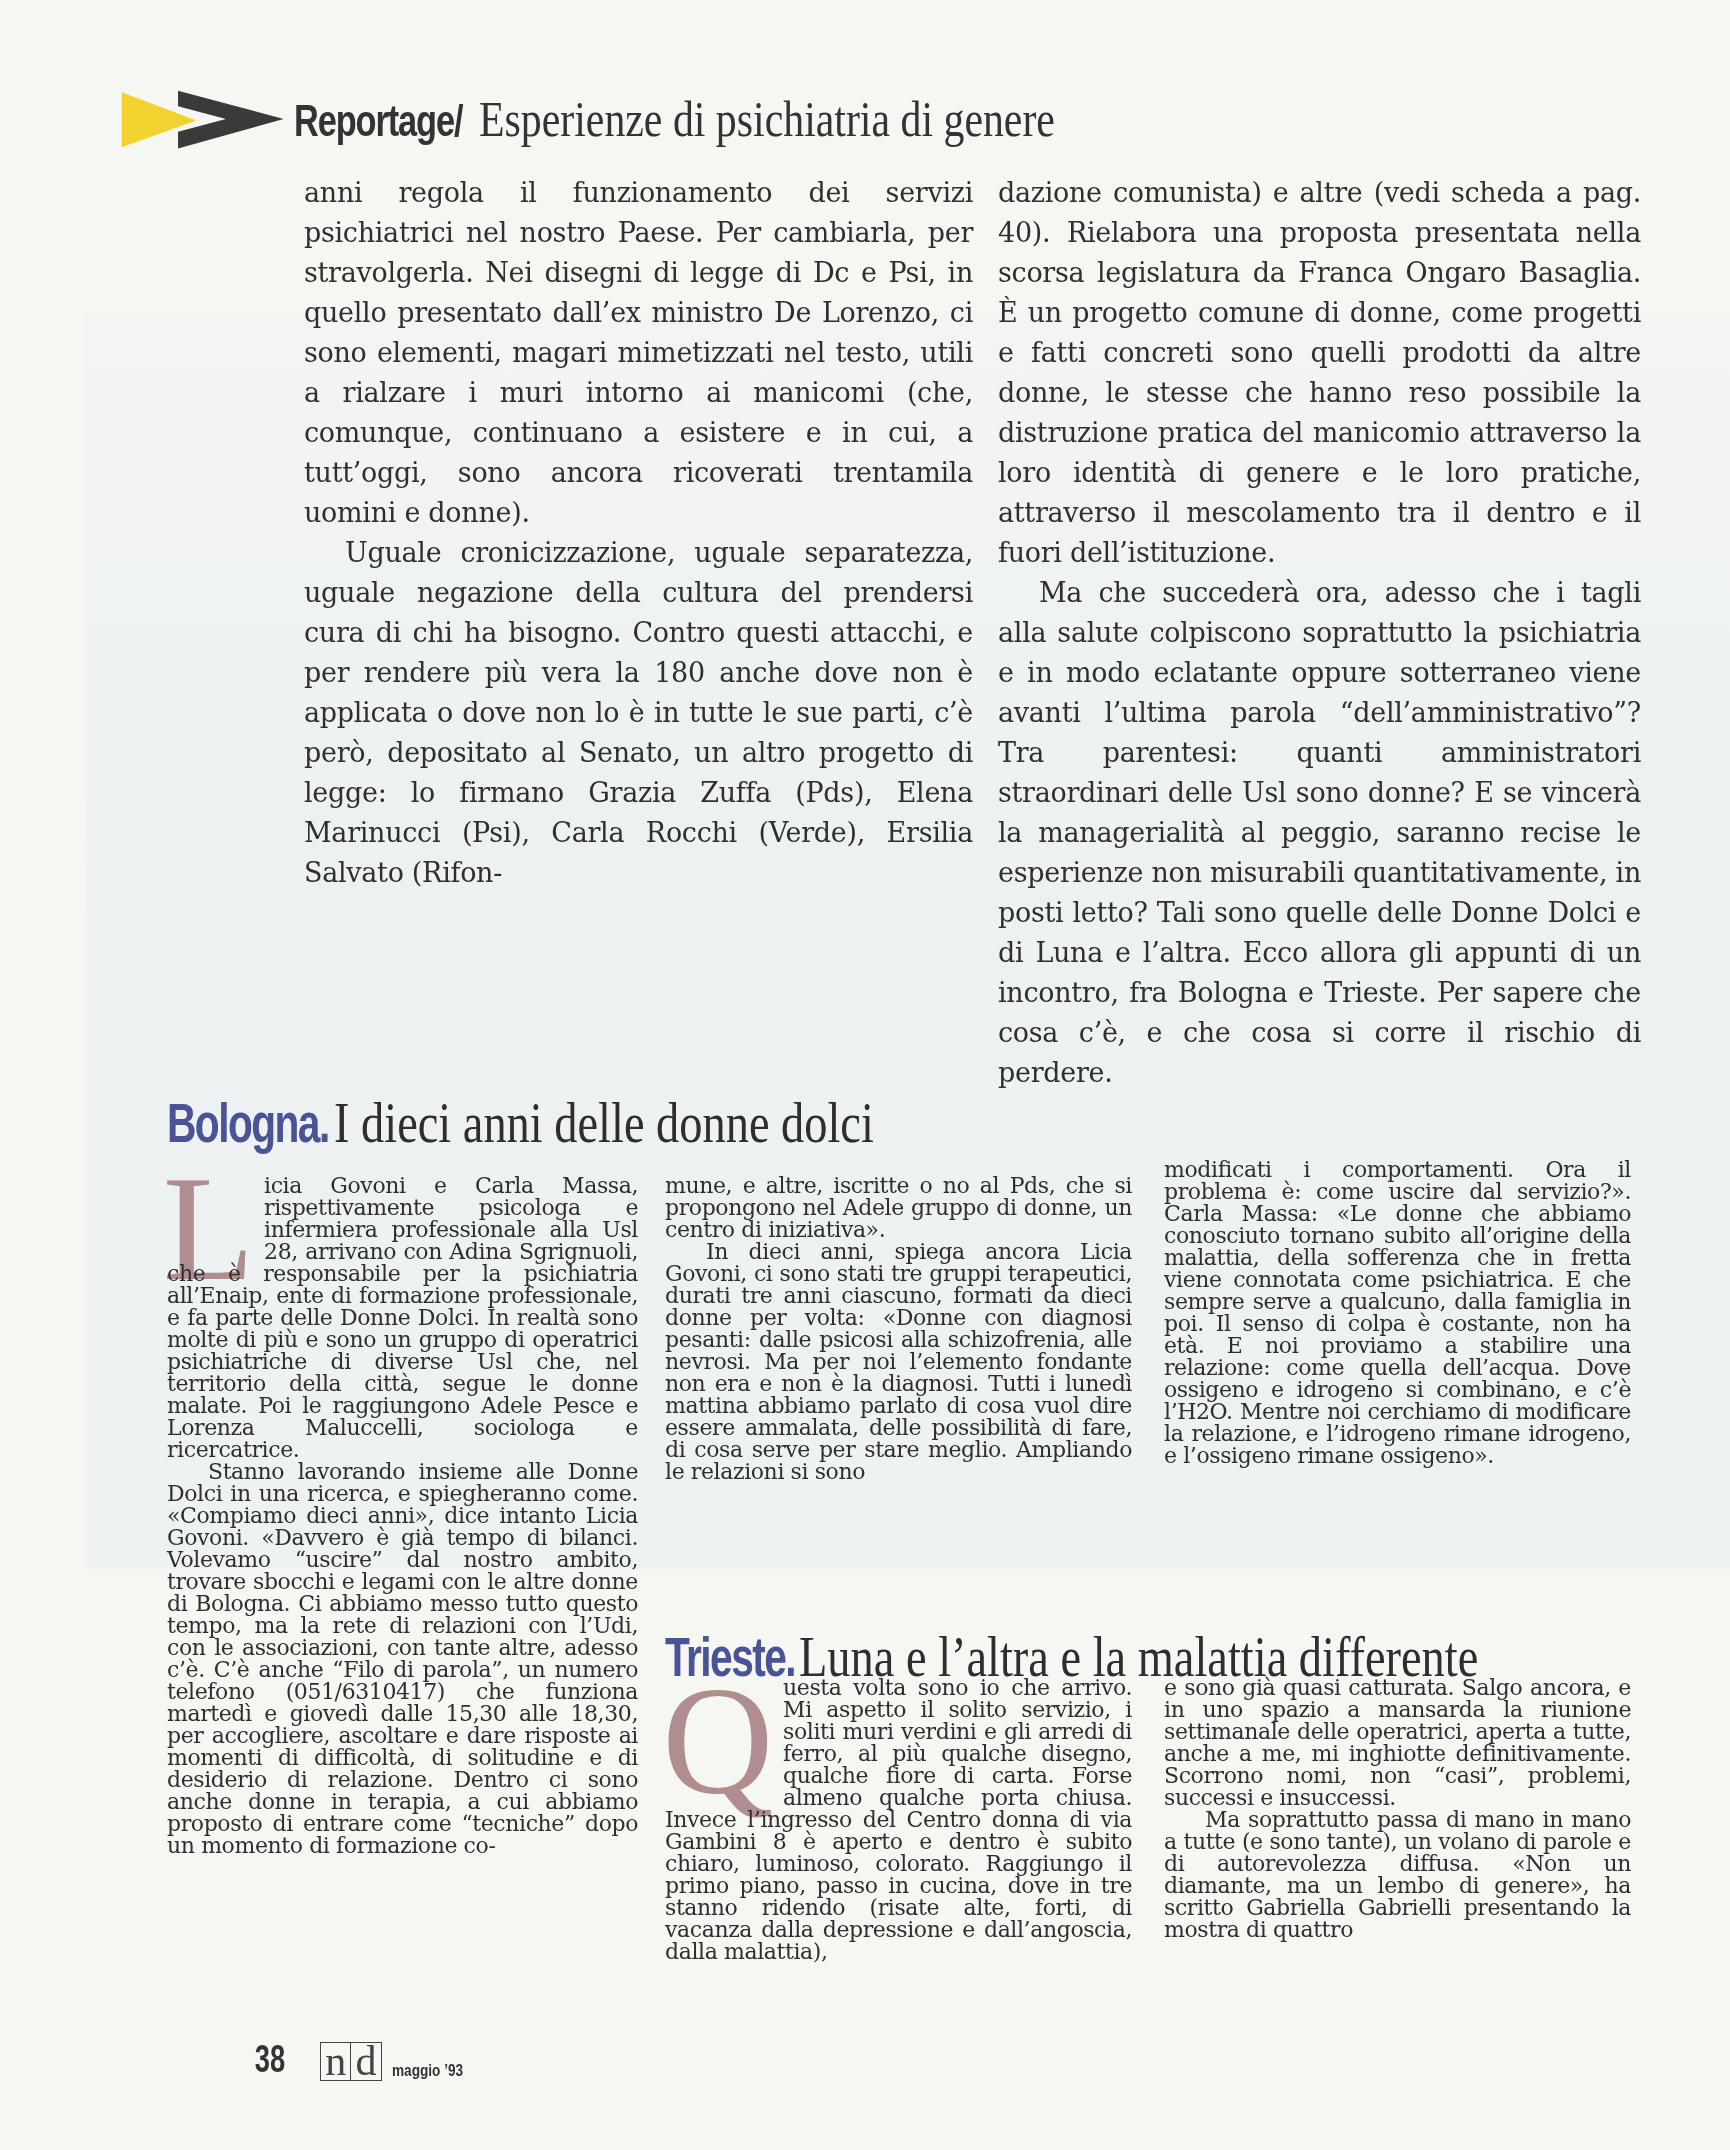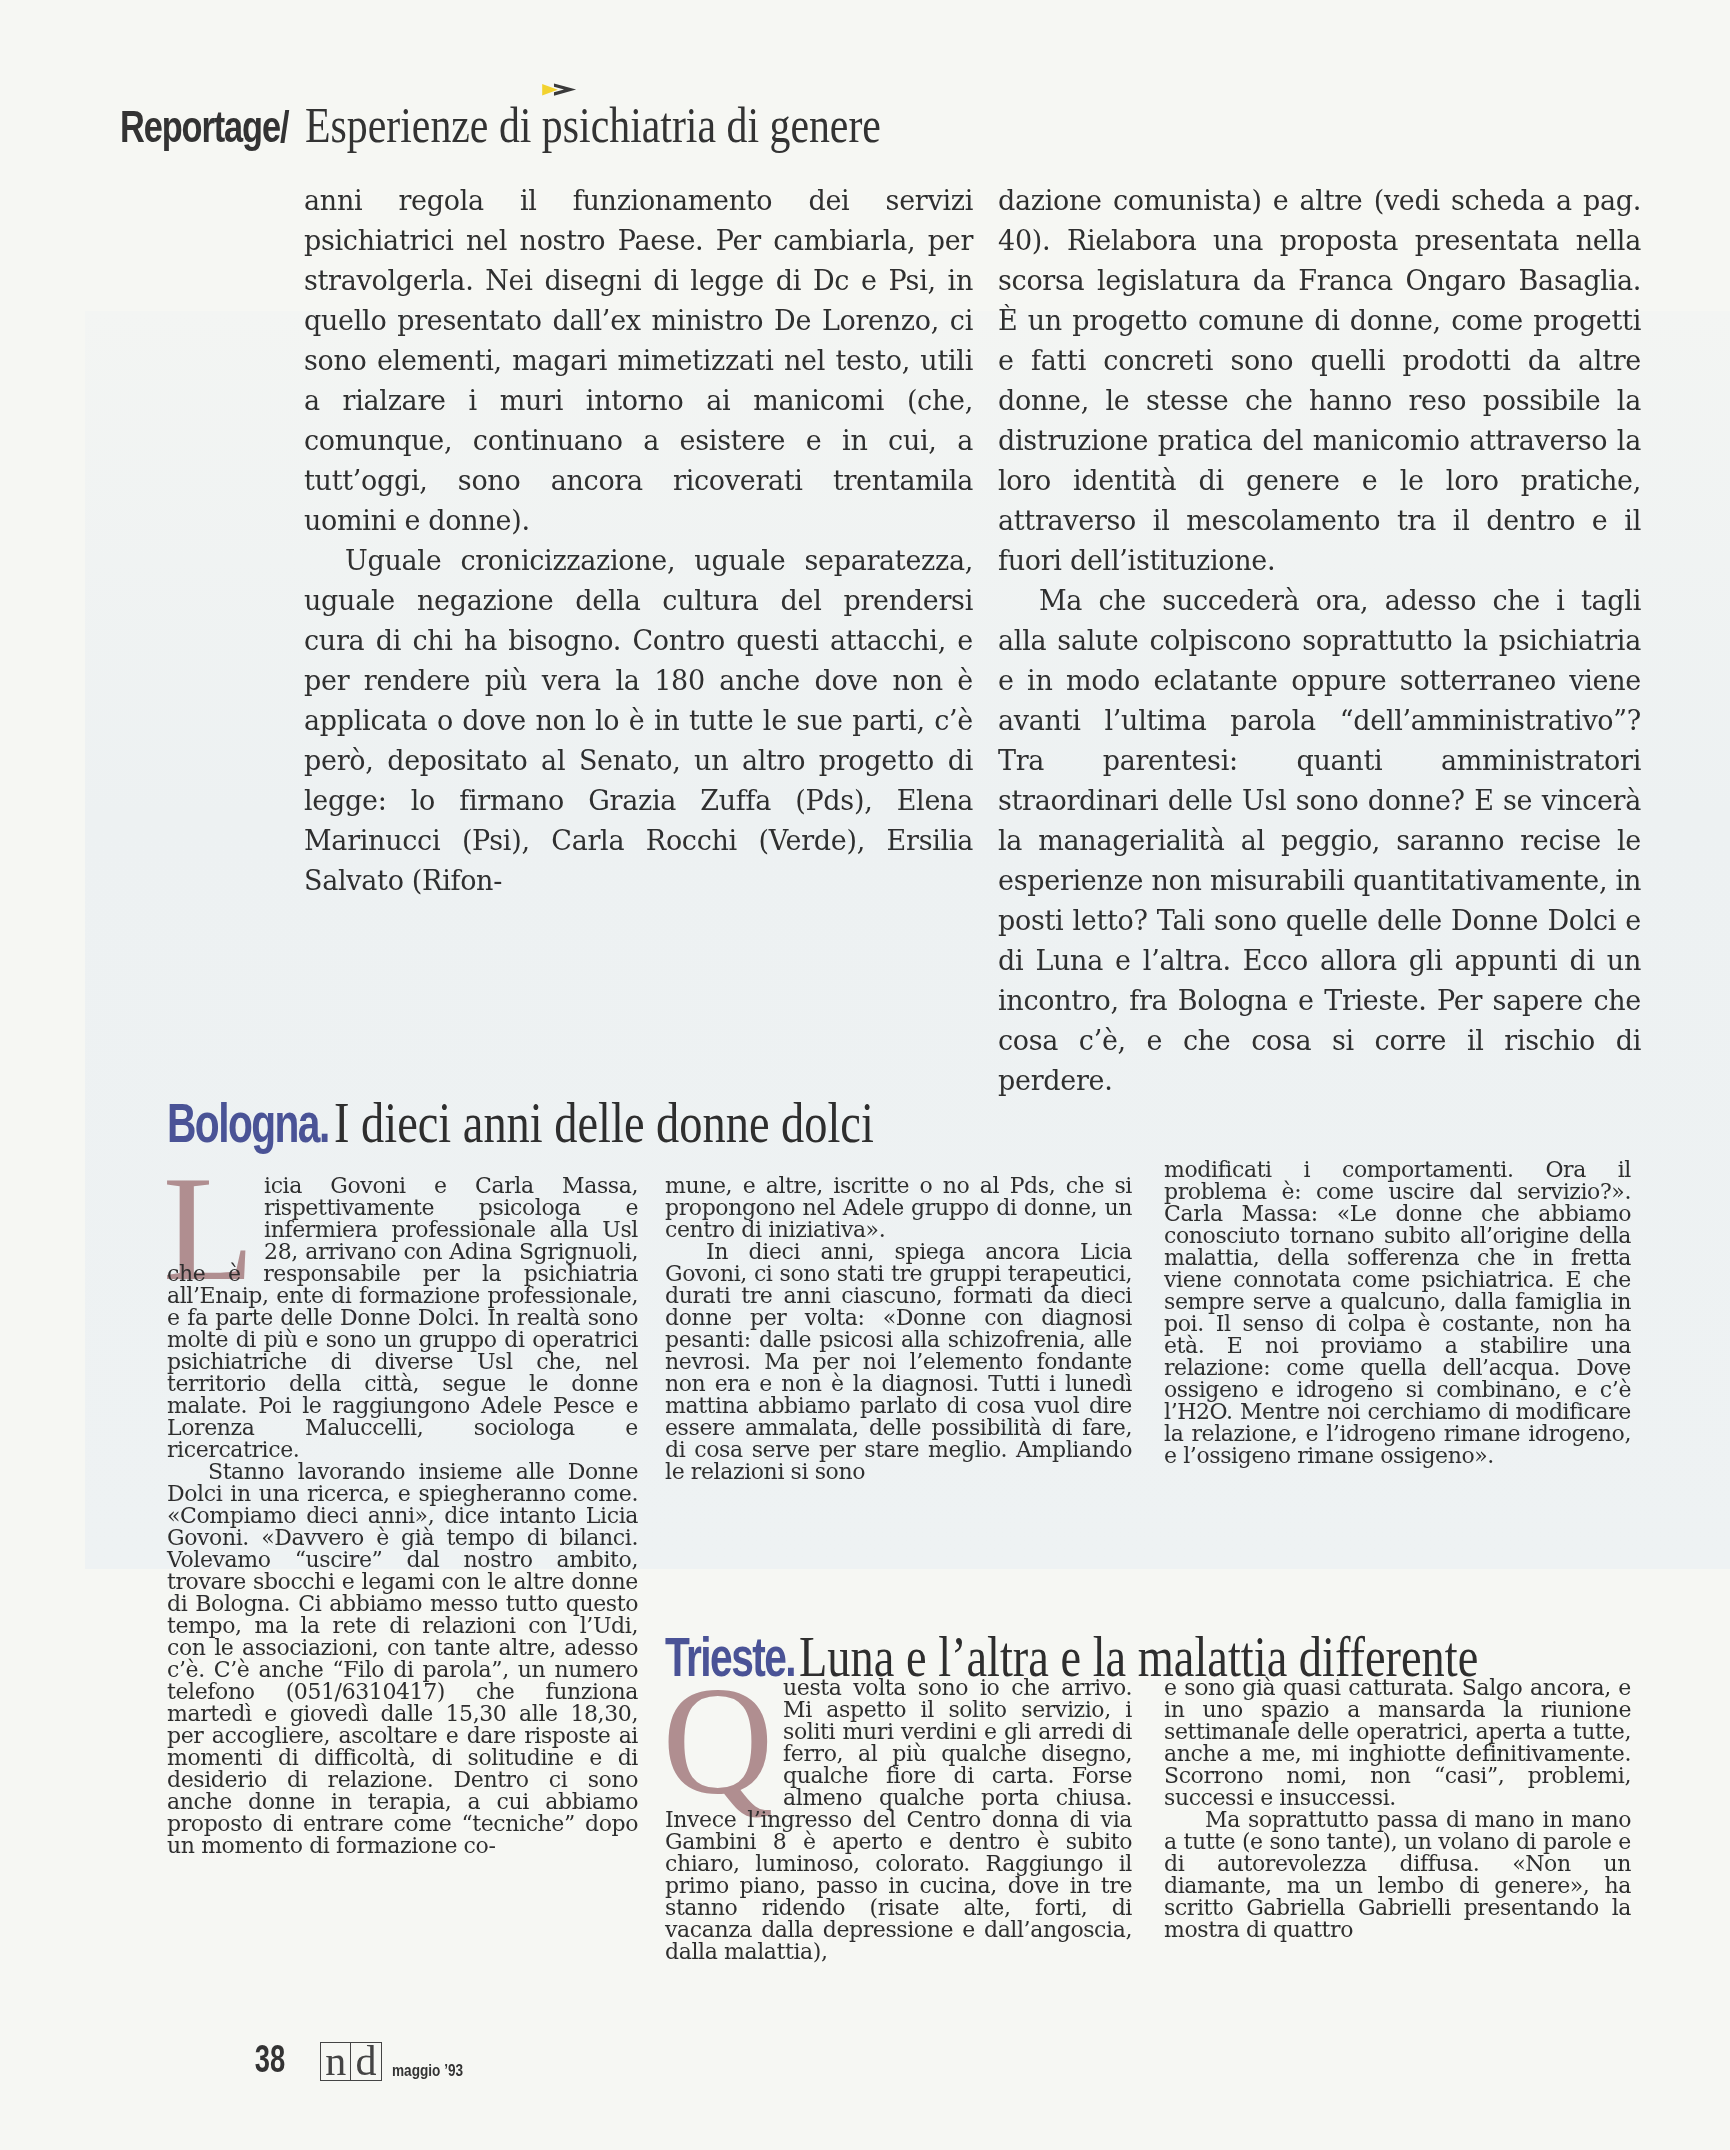--- a/index.html
+++ b/index.html
@@ -7,39 +7,39 @@
     width: 1731px; height: 2151px; position: relative; overflow: hidden;
     background: #f6f7f3;
     font-family: "DejaVu Serif", "Liberation Serif", serif;
     color: #2b2b2b;
   }
   
   .bg-panel { position: absolute; background: #eef2f2; }
   .bg-panel.a { left: 85px; top: 311px; width: 1646px; height: 1258px; background: linear-gradient(180deg, #f3f5f3 0%, #edf1f2 40%, #eef2f3 100%); }
 
   
-  .header { position: absolute; left: 120px; top: 83px; height: 71px; display: flex; align-items: center; flex-direction: column; }
+  .header { position: absolute; left: 120px; top: 83px; height: 71px; display: flex; align-items: center; }
   .arrow-icon { width: 164px; height: 62px; margin-right: 10px; }
   .header-kicker {
     font-family: "Liberation Sans", sans-serif; font-weight: bold;
     font-size: 44px; color: #333; letter-spacing: -1.4px;
     transform: scaleX(0.78); transform-origin: left center; display: inline-block;
   }
   .header-title-wrap { display: flex; align-items: baseline; }
   .header-title {
     font-family: "Liberation Serif", serif; font-size: 51px; color: #333;
     transform: scaleX(0.82); transform-origin: left center; display: inline-block;
     margin-left: -31px;
   }
 
   
   .col { position: absolute; text-align: justify; hyphens: none; }
   .col p { margin: 0; }
   .col p.indent { text-indent: 41px; }
-  .top-col { font-size: 27px; line-height: 40px; color: #2f2f2f; letter-spacing: -0.3px; margin-top: 8px; }
+  .top-col { font-size: 27px; line-height: 40px; color: #2f2f2f; letter-spacing: -0.3px; }
   .top-col.left { left: 304px; top: 173px; width: 669px; }
   .top-col.right { left: 998px; top: 173px; width: 643px; }
 
   .small-col { font-size: 22px; line-height: 22px; color: #2e2e2e; letter-spacing: -0.4px; }
   .s1 { left: 167px; top: 1175px; width: 471px; }
   .s2 { left: 665px; top: 1175px; width: 467px; }
   .s3 { left: 1164px; top: 1159px; width: 467px; }
   .t2 { left: 665px; top: 1677px; width: 467px; }
   .t3 { left: 1164px; top: 1677px; width: 467px; }
 

